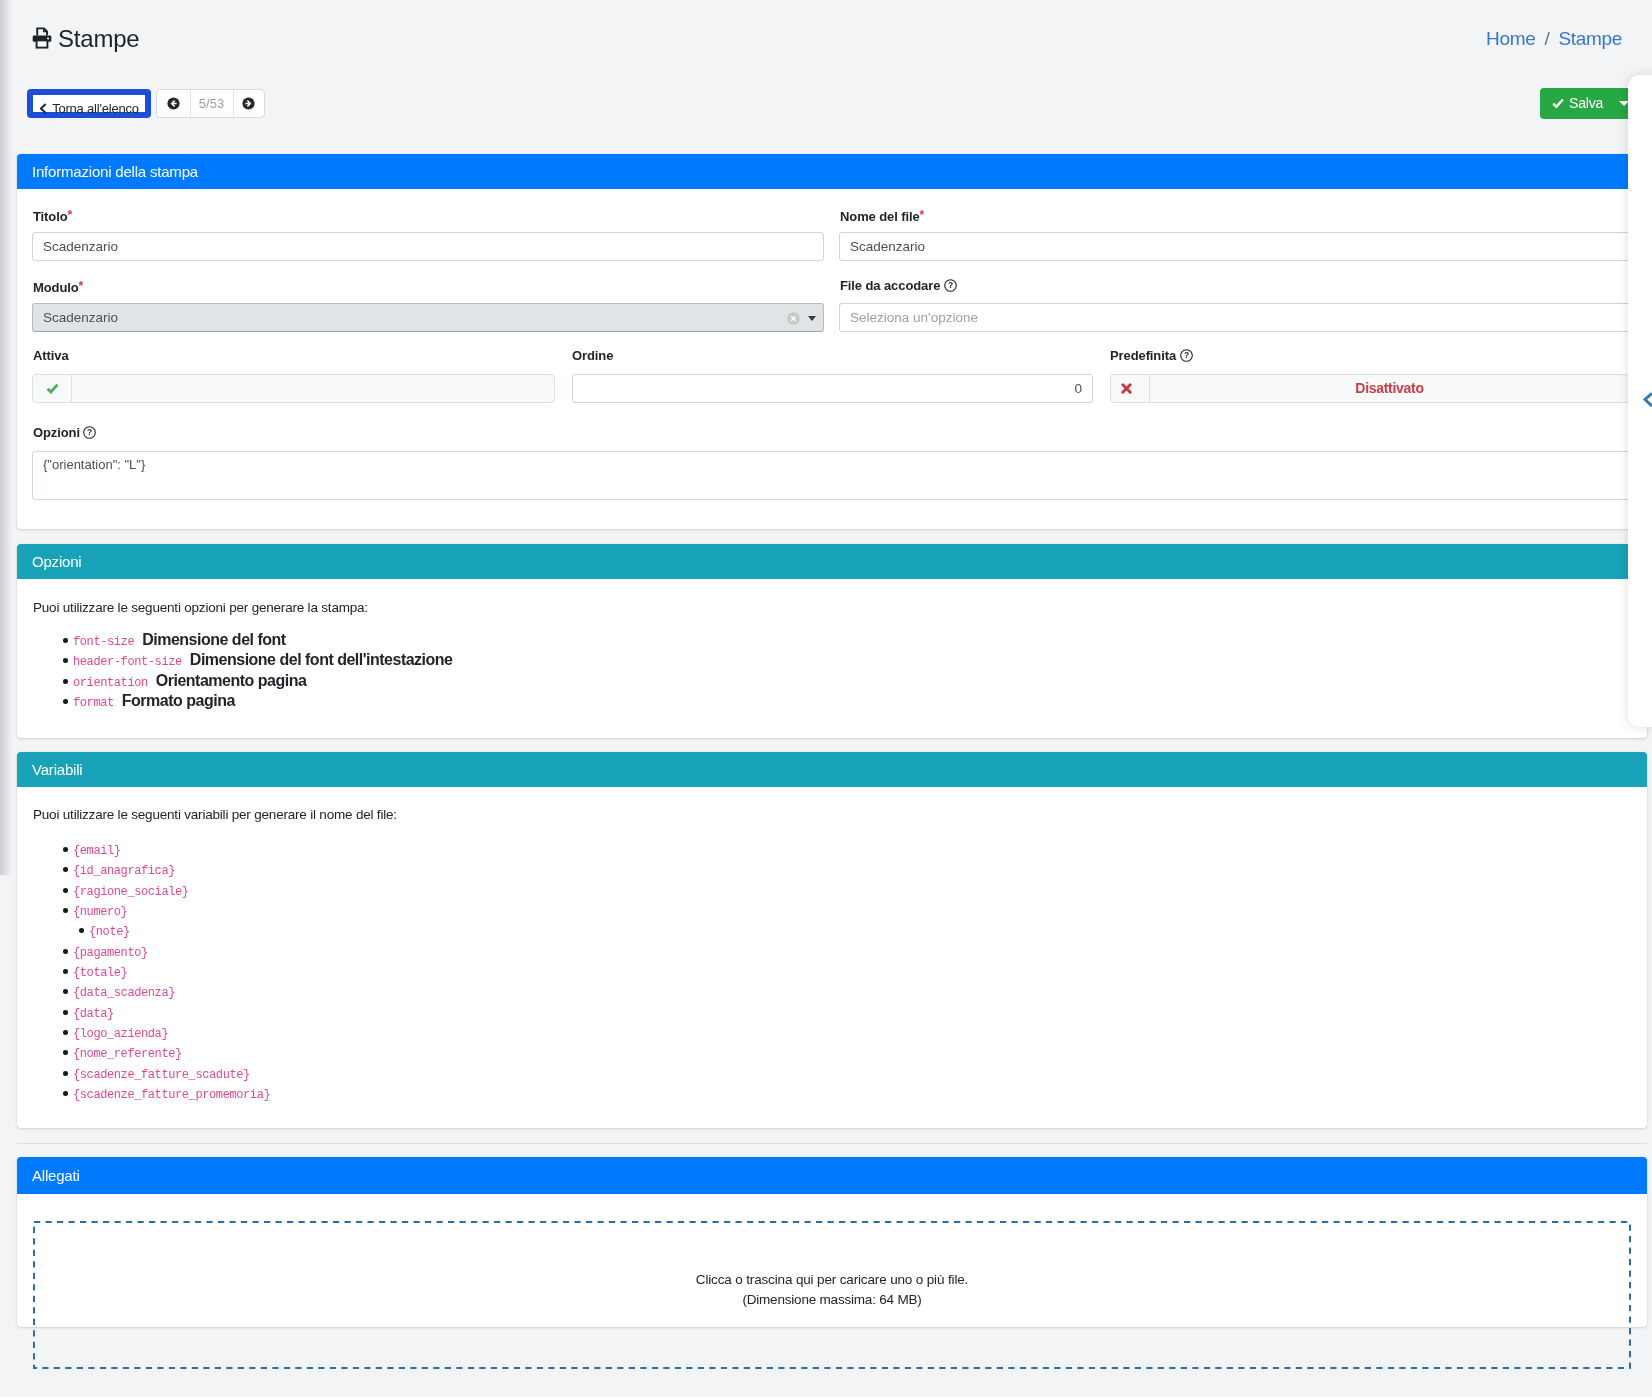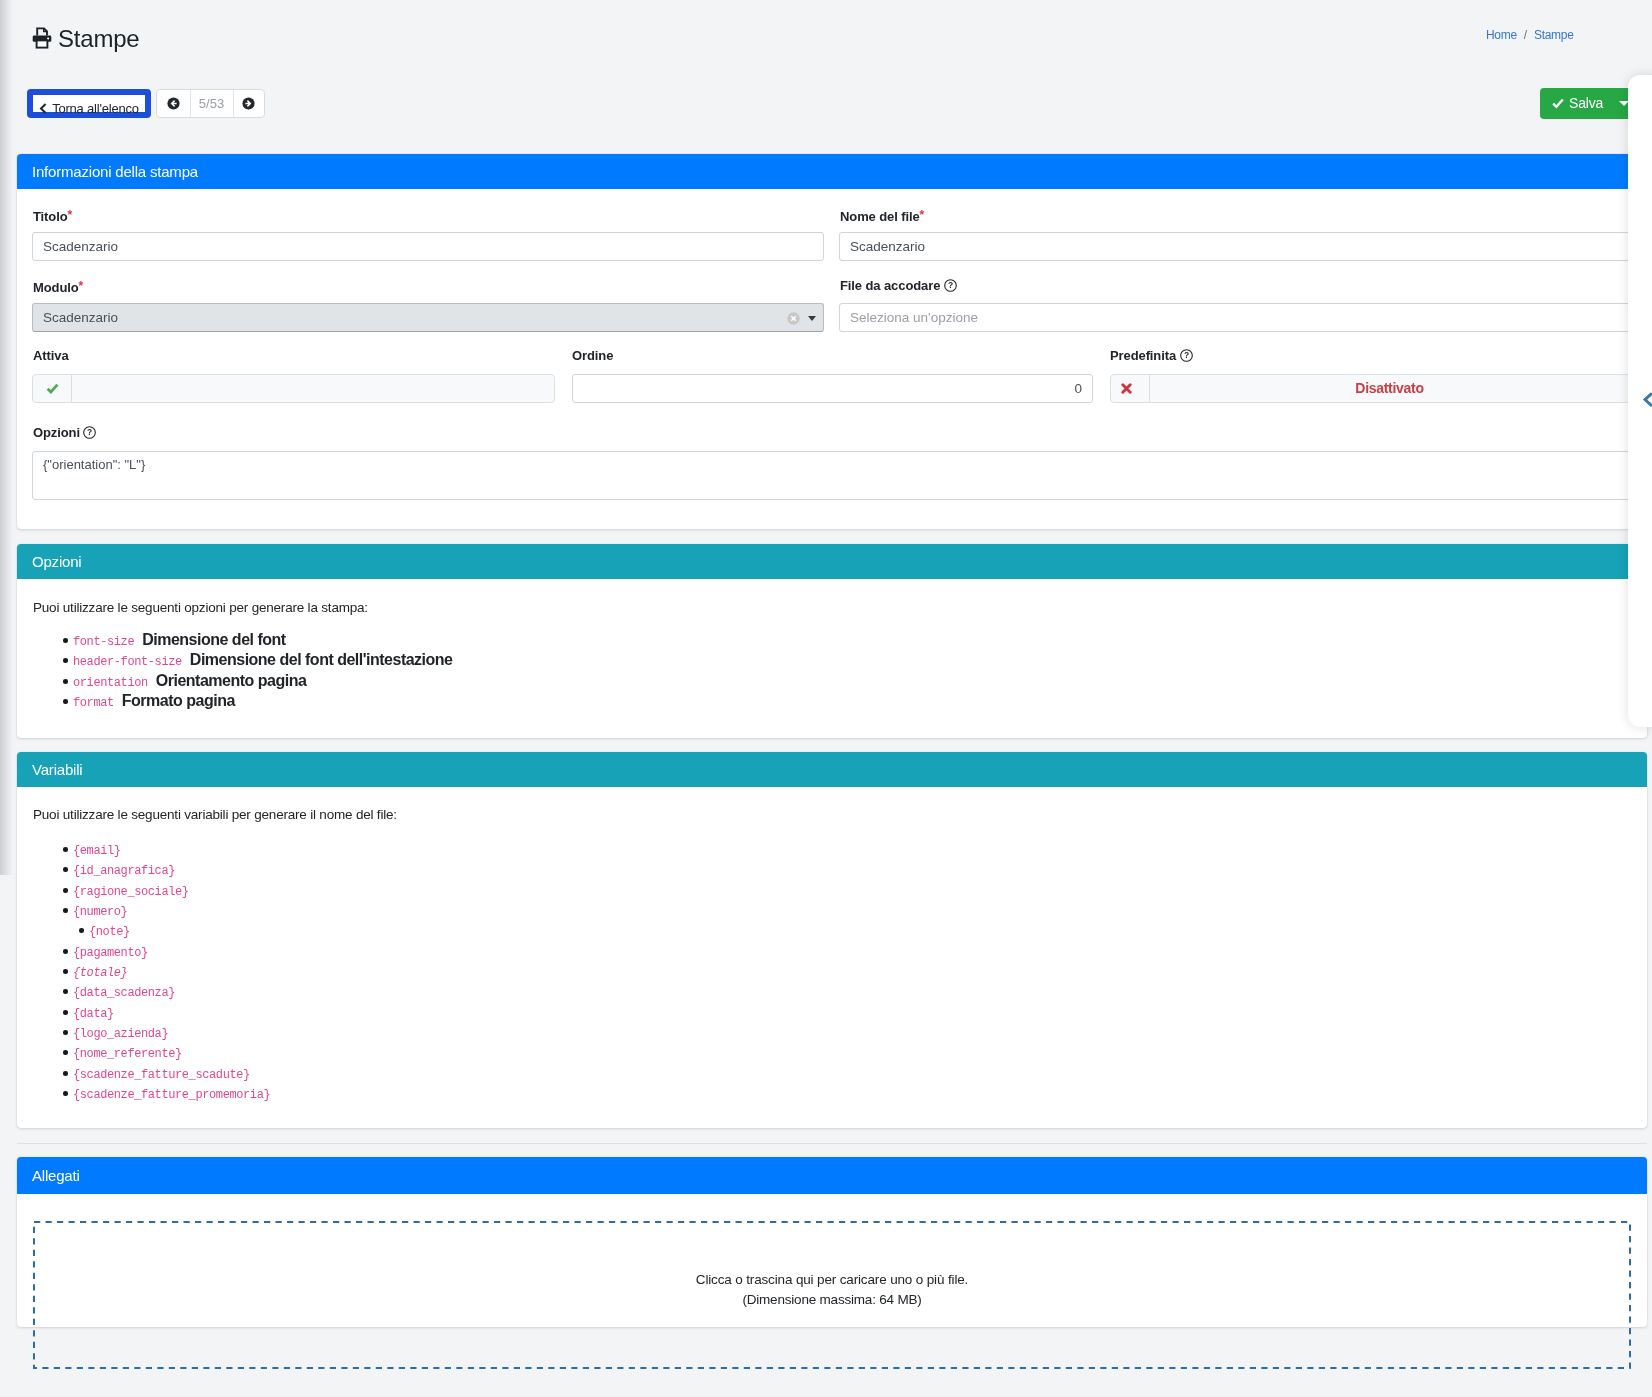--- a/index.html
+++ b/index.html
@@ -29,21 +29,21 @@
 
   <svg class="abs" style="left:31px;top:27px;" width="22" height="22" viewBox="0 0 22 22">
     <path d="M6.2 8.6 V1.4 h6.8 L16 4.3 v4.3" fill="none" stroke="#1c2227" stroke-width="1.9"></path>
     <path d="M12.7 1.4 v3 h3.1" fill="none" stroke="#1c2227" stroke-width="1.5"></path>
     <rect x="1.7" y="8.6" width="18.6" height="6.1" rx="1.3" fill="#1c2227"></rect>
     <circle cx="17.1" cy="11.6" r="1.05" fill="#fff"></circle>
     <rect x="5.6" y="13.4" width="10.8" height="7.2" fill="#fff" stroke="#1c2227" stroke-width="1.9"></rect>
   </svg>
   <div class="abs" style="left:58px;top:25px;font-size:24px;letter-spacing:-0.2px;color:#1c2227;">Stampe</div>
 
-  <div class="abs" style="top:28px;left:1486px;font-size:12px;letter-spacing:-0.3px;white-space:nowrap;">
+  <div class="abs" style="top:28px;left:1486px;font-size:19px;letter-spacing:-0.3px;white-space:nowrap;">
     <span style="color:#3478cd;">Home</span>
     <span style="color:#6c757d;padding:0 4px;">/</span>
     <span style="color:#3478cd;">Stampe</span>
   </div>
 
   <div class="abs" style="left:27px;top:89px;width:124px;height:29px;box-sizing:border-box;background:#fff;border:6px solid #1d4ed8;border-radius:4px;line-height:27px;font-size:13px;letter-spacing:-0.2px;color:#212529;text-align:center;">
     <svg width="8" height="11" viewBox="0 0 8 11" style="vertical-align:-1px;margin-right:5px;">
         <path d="M6.6 1 L2 5.5 L6.6 10" fill="none" stroke="#212529" stroke-width="2"></path>
       </svg>Torna all'elenco
   </div>
@@ -134,21 +134,21 @@
   <div class="card" style="top:752px;height:376px;">
     <div class="chead teal">Variabili</div>
   </div>
   <div class="abs t" style="left:33px;top:807px;">Puoi utilizzare le seguenti variabili per generare il nome del file:</div>
   <div class="li" style="left:73px;top:839px;"><span class="dot" style="left:-10px;"></span><code>{email}</code></div>
   <div class="li" style="left:73px;top:859px;"><span class="dot" style="left:-10px;"></span><code>{id_anagrafica}</code></div>
   <div class="li" style="left:73px;top:880px;"><span class="dot" style="left:-10px;"></span><code>{ragione_sociale}</code></div>
   <div class="li" style="left:73px;top:900px;"><span class="dot" style="left:-10px;"></span><code>{numero}</code></div>
   <div class="li" style="left:89px;top:920px;"><span class="dot" style="left:-10px;"></span><code>{note}</code></div>
   <div class="li" style="left:73px;top:941px;"><span class="dot" style="left:-10px;"></span><code>{pagamento}</code></div>
-  <div class="li" style="left:73px;top:961px;font-style:italic;"><span class="dot" style="left:-10px;"></span><code>{totale}</code></div>
+  <div class="li" style="left:73px;top:961px;"><span class="dot" style="left:-10px;"></span><code>{totale}</code></div>
   <div class="li" style="left:73px;top:981px;"><span class="dot" style="left:-10px;"></span><code>{data_scadenza}</code></div>
   <div class="li" style="left:73px;top:1002px;"><span class="dot" style="left:-10px;"></span><code>{data}</code></div>
   <div class="li" style="left:73px;top:1022px;"><span class="dot" style="left:-10px;"></span><code>{logo_azienda}</code></div>
   <div class="li" style="left:73px;top:1042px;"><span class="dot" style="left:-10px;"></span><code>{nome_referente}</code></div>
   <div class="li" style="left:73px;top:1063px;"><span class="dot" style="left:-10px;"></span><code>{scadenze_fatture_scadute}</code></div>
   <div class="li" style="left:73px;top:1083px;"><span class="dot" style="left:-10px;"></span><code>{scadenze_fatture_promemoria}</code></div>
 
   <div class="abs" style="left:17px;top:1143px;width:1630px;height:1px;background:#dde1e5;"></div>
 
   <div class="card" style="top:1157px;height:170px;">

